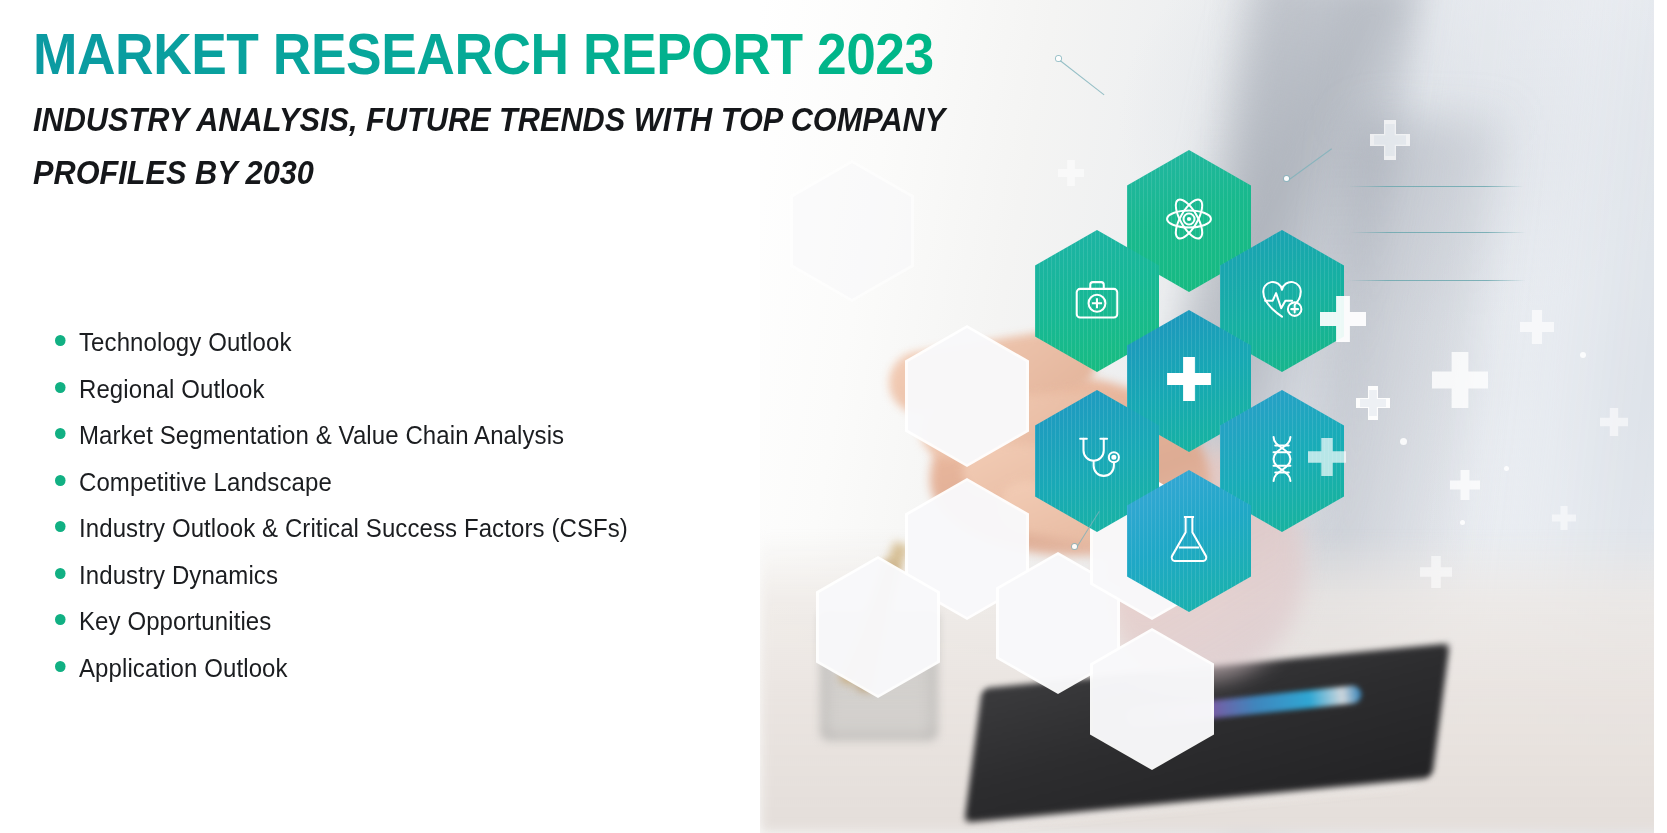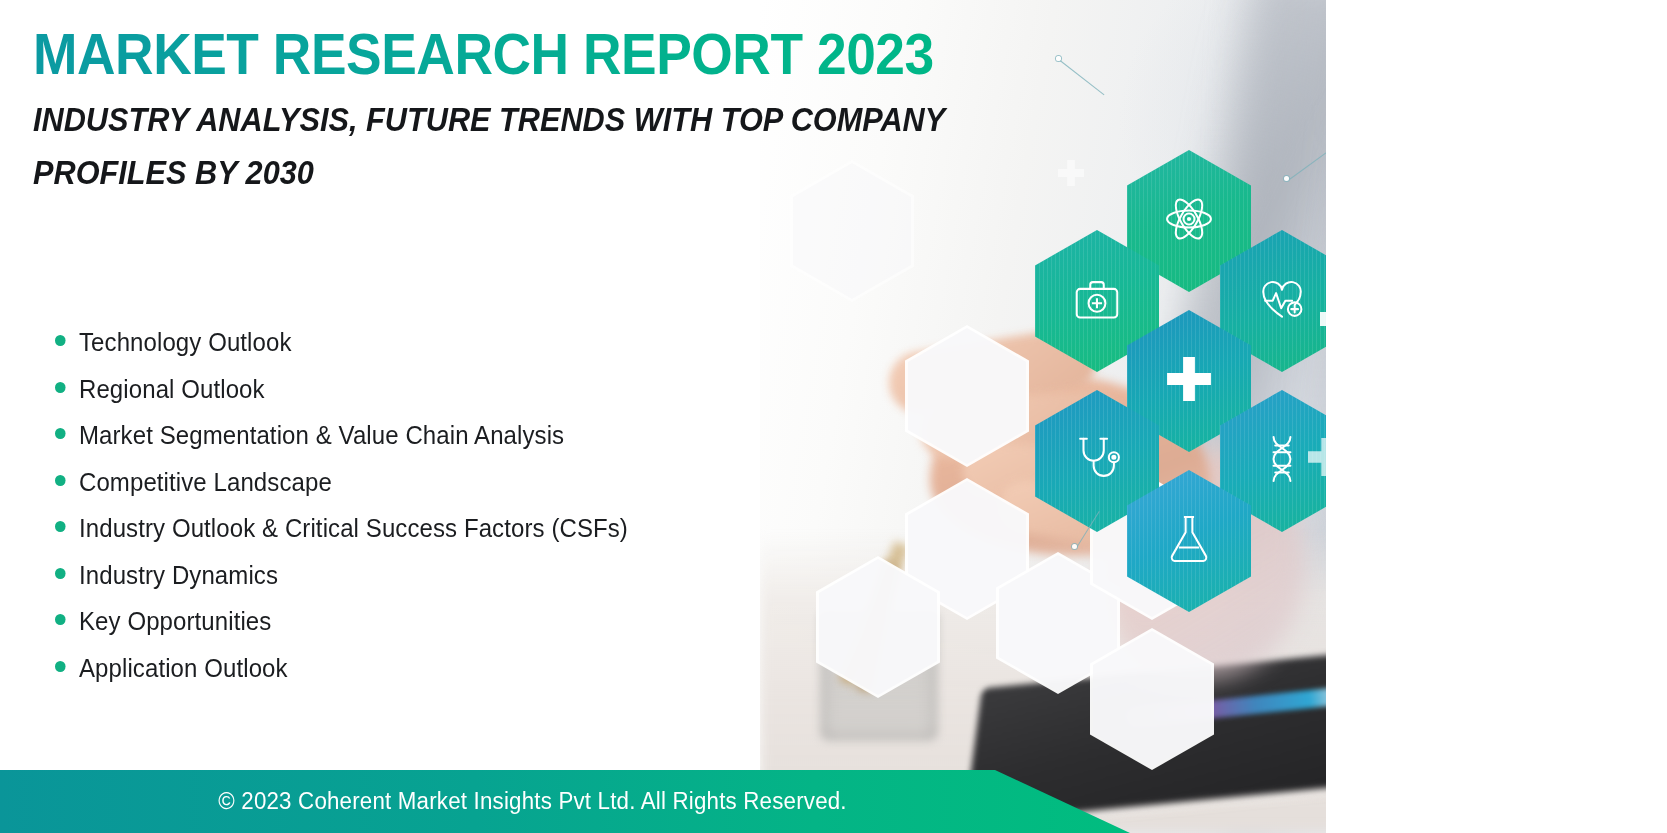--- a/index.html
+++ b/index.html
@@ -6,21 +6,21 @@
   html, body {
     margin: 0;
     padding: 0;
     background: #ffffff;
   }
   body {
     font-family: "Liberation Sans", sans-serif;
   }
   .poster {
     position: relative;
-    width: 1326px;
+    width: 1654px;
     height: 833px;
     overflow: hidden;
     background: #ffffff;
   }
 
   
   .photo-panel {
     position: absolute;
     top: 0;
     left: 760px;
@@ -586,17 +586,14 @@
     <li>
       <span class="bullet-dot"></span>
       <span>Key Opportunities</span>
     </li>
     <li>
       <span class="bullet-dot"></span>
       <span>Application Outlook</span>
     </li>
   </ul>
 
-  <div class="footer">
-    <div class="footer-text">© 2023 Coherent Market Insights Pvt Ltd. All Rights Reserved.</div>
-  </div>
 
 </div>
 
 </body></html>

